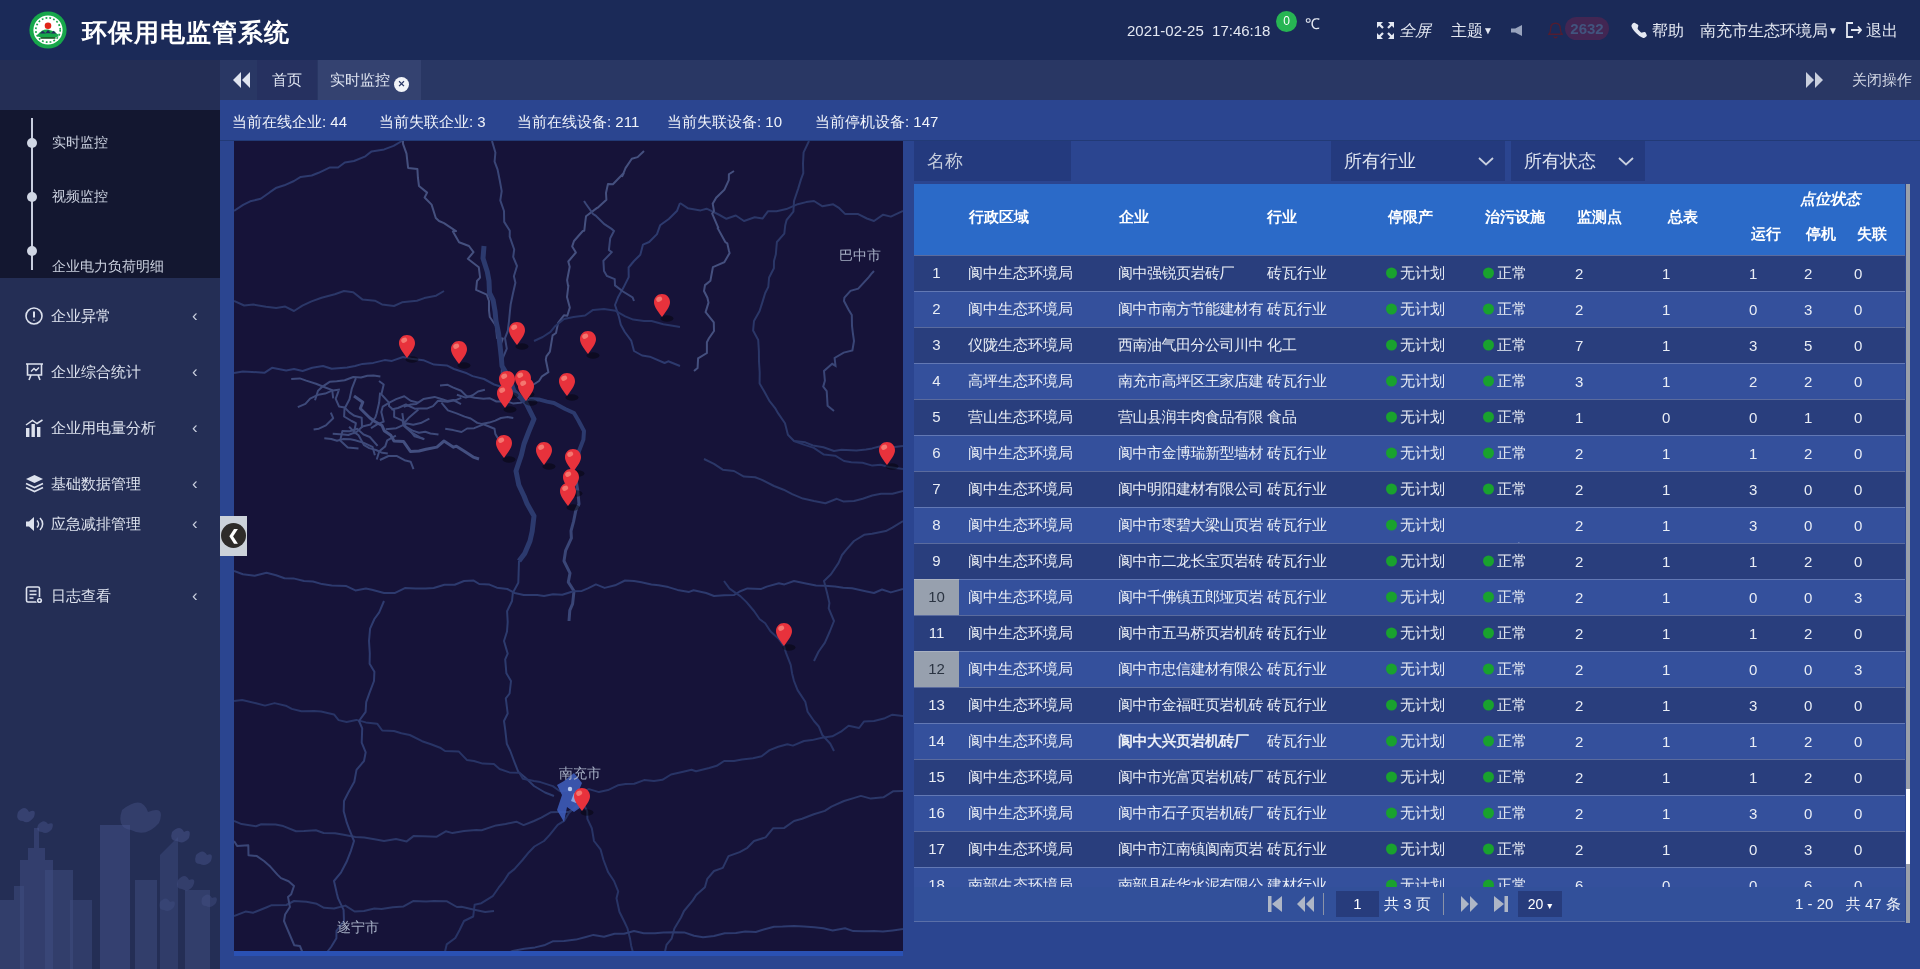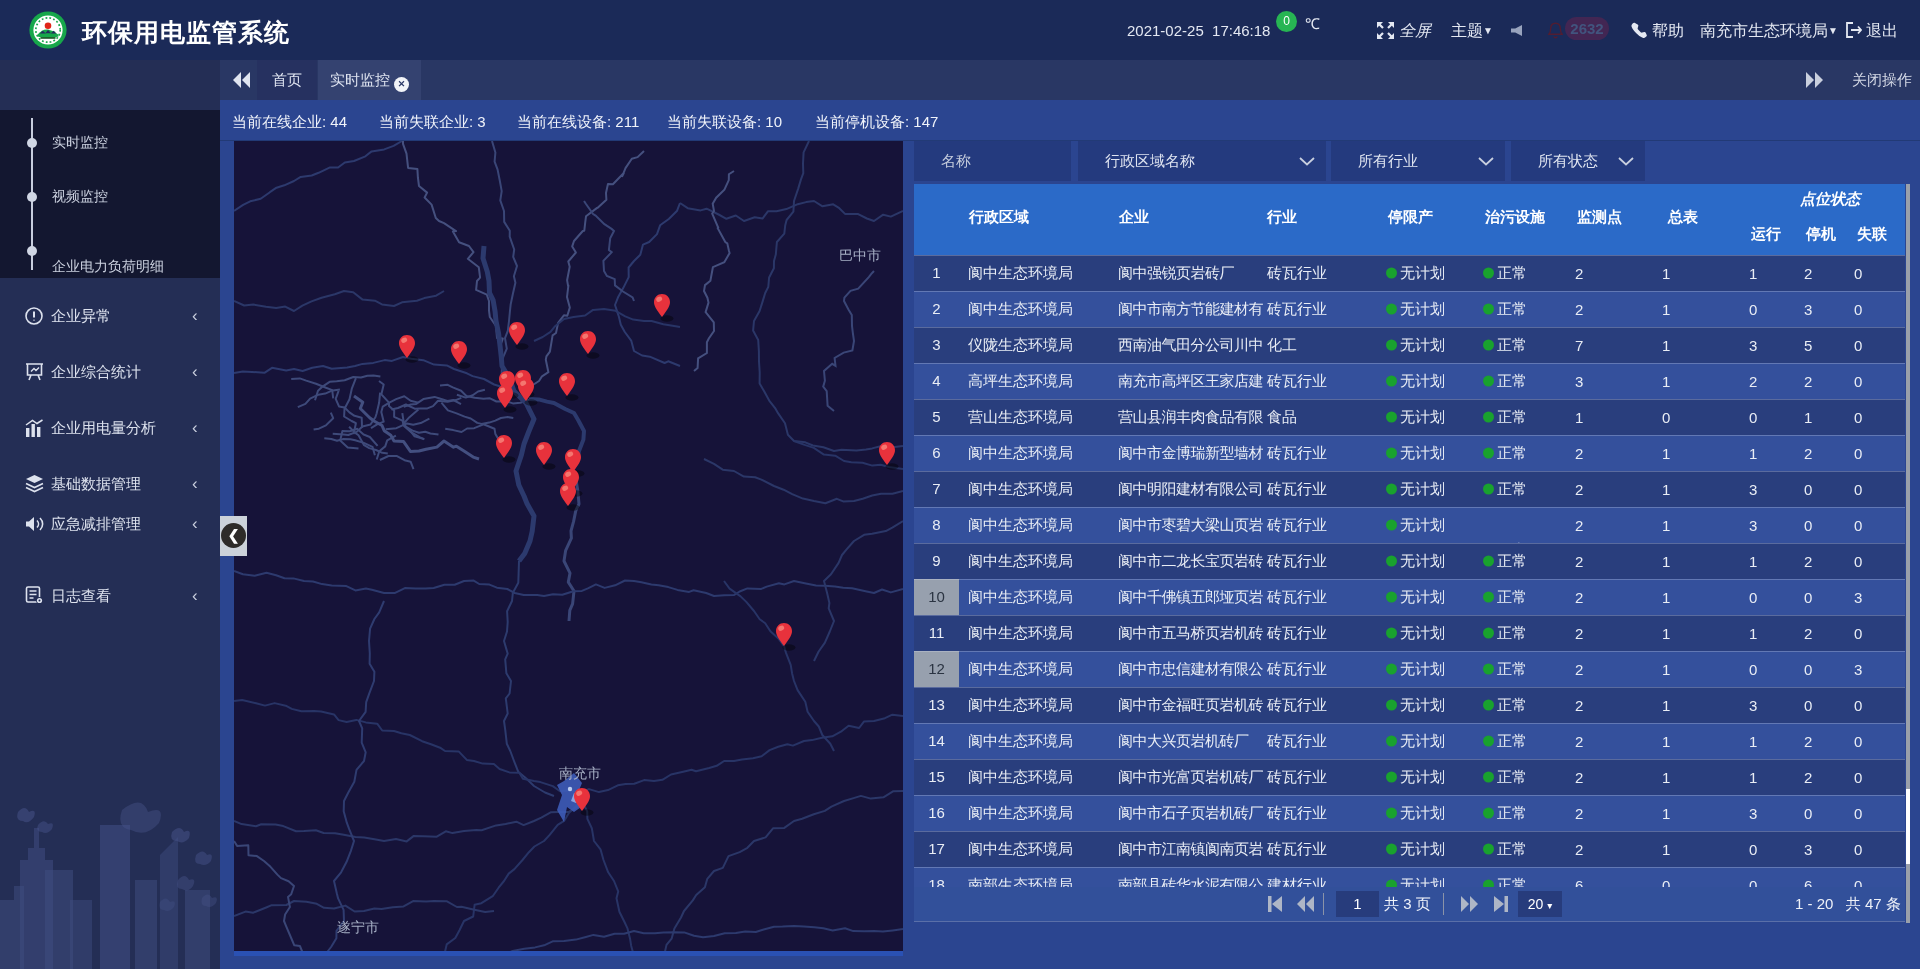--- a/index.html
+++ b/index.html
@@ -20,21 +20,21 @@
 
 #main{position:absolute;left:220px;top:60px;width:1700px;height:909px;background:#2b4590;}
 #tabbar{position:absolute;left:0;top:0;width:1700px;height:40px;background:#293764;}
 .tab{position:absolute;top:0;height:40px;color:#dfe4f0;font-size:15px;text-align:center;line-height:40px;}
 #statsbar{position:absolute;left:0;top:40px;width:1700px;height:41px;color:#f0f3fa;font-size:15px;border-bottom:1px solid #223a76;}
 #statsbar span{position:absolute;top:13px;}
 
 #map{position:absolute;left:14px;top:81px;width:669px;height:815px;background:#12103a;}
 
 #rp{position:absolute;left:694px;top:81px;width:1006px;height:828px;}
-.fbox{position:absolute;top:0;height:40px;background:#243a7e;color:#dfe4f0;font-size:15px;line-height:40px;padding-left:27px;}
+.fbox{position:absolute;top:0;height:40px;background:#243a7e;color:#dfe4f0;font-size:18px;line-height:40px;padding-left:13px;}
 .fbox .dn{position:absolute;right:11px;top:16px;width:16px;height:9px;}
 #thead{position:absolute;left:0;top:43px;width:991px;height:71px;background:#2b6ac8;color:#fff;font-size:15px;font-weight:bold;}
 #tbody{position:absolute;left:0;top:114px;width:991px;height:632px;overflow:hidden;}
 .row{position:relative;width:991px;height:36px;color:#e9edf5;font-size:15px;}
 .row::after{content:"";position:absolute;left:0;right:0;top:0;height:1px;background:rgba(220,228,245,.28);}
 .row.odd{background:#293e7d;}
 .row.even{background:#34509c;}
 .cell{position:absolute;top:50%;transform:translateY(-50%);white-space:nowrap;}
 .comp{max-width:146px;overflow:hidden;letter-spacing:-0.5px;}
 .num{position:absolute;left:0;top:0;width:45px;height:36px;text-align:center;line-height:36px;}
@@ -288,23 +288,20 @@
 <use href="#pin" x="339" y="331"></use>
 <use href="#pin" x="337" y="351"></use>
 <use href="#pin" x="334" y="365"></use>
 <use href="#pin" x="653" y="324"></use>
 <use href="#pin" x="550" y="505"></use>
 <use href="#pin" x="348" y="670"></use>
 </svg>
 
     <div id="rp">
       <div class="fbox" style="left:0;width:157px;color:#c6cddd;">名称</div>
-      <div class="fbox" style="left:164px;width:248px;">行政区域名称<svg class="dn" viewBox="0 0 16 9" fill="none" stroke="#c8cfdf" stroke-width="1.8">
-            <path d="M1 1 L8 7.5 L15 1"></path>
-          </svg></div>
       <div class="fbox" style="left:417px;width:174px;">所有行业<svg class="dn" viewBox="0 0 16 9" fill="none" stroke="#c8cfdf" stroke-width="1.8">
             <path d="M1 1 L8 7.5 L15 1"></path>
           </svg></div>
       <div class="fbox" style="left:597px;width:134px;">所有状态<svg class="dn" viewBox="0 0 16 9" fill="none" stroke="#c8cfdf" stroke-width="1.8">
             <path d="M1 1 L8 7.5 L15 1"></path>
           </svg></div>
       <div id="thead">
 <div class="cell" style="left:55px;top:33px;">行政区域</div>
 <div class="cell" style="left:205px;top:33px;">企业</div>
 <div class="cell" style="left:353px;top:33px;">行业</div>
@@ -483,21 +480,21 @@
 <div class="cell" style="left:569px;"><span class="dot"></span>正常</div>
 <div class="cell" style="left:661px;">2</div>
 <div class="cell" style="left:748px;">1</div>
 <div class="cell" style="left:835px;">3</div>
 <div class="cell" style="left:890px;">0</div>
 <div class="cell" style="left:940px;">0</div>
           </div>
 <div class="row even">
             <div class="num">14</div>
 <div class="cell" style="left:54px;">阆中生态环境局</div>
-<div class="cell comp" style="left:204px;">阆中大兴页岩机砖厂</div>
+<div class="cell comp" style="left:204px;font-weight:bold;">阆中大兴页岩机砖厂</div>
 <div class="cell" style="left:353px;">砖瓦行业</div>
 <div class="cell" style="left:472px;"><span class="dot"></span>无计划</div>
 <div class="cell" style="left:569px;"><span class="dot"></span>正常</div>
 <div class="cell" style="left:661px;">2</div>
 <div class="cell" style="left:748px;">1</div>
 <div class="cell" style="left:835px;">1</div>
 <div class="cell" style="left:890px;">2</div>
 <div class="cell" style="left:940px;">0</div>
           </div>
 <div class="row odd">

